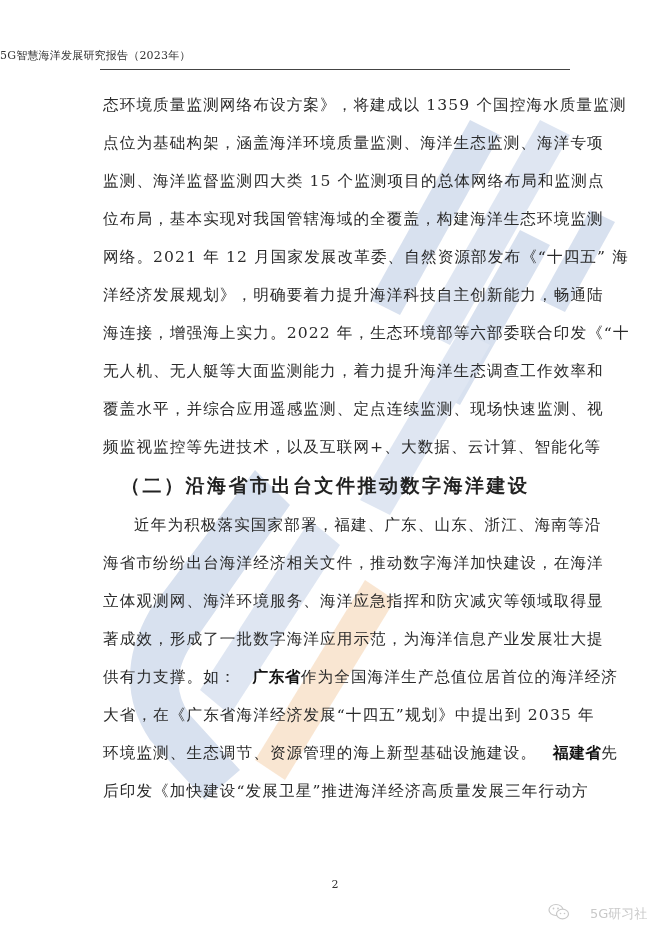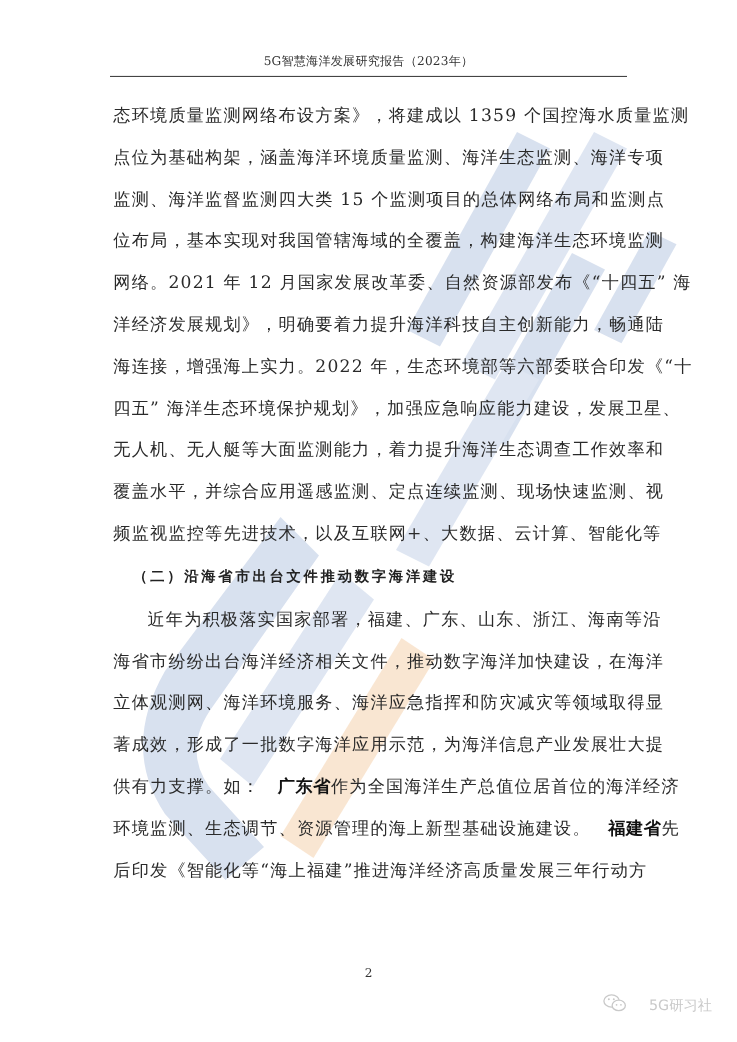--- a/index.html
+++ b/index.html
@@ -1,40 +1,40 @@
 <!DOCTYPE html>
 <html><head>
 <meta charset="utf-8">
 <style>
   html, body { margin: 0; padding: 0; }
   body {
     width: 670px; height: 947px; background: #ffffff; position: relative; overflow: hidden;
     font-family: "DejaVu Serif", "Liberation Serif", serif; color: #2a2a2a;
   }
   .header-title {
-    position: absolute; top: 48px; left: 0; width: 670px; text-align: center;
+    position: absolute; top: 48px; left: 0; width: 670px; 
     font-size: 11px; color: #333; letter-spacing: 0.2px;
   }
   .header-rule {
     position: absolute; top: 69px; left: 100px; width: 470px; height: 1px; background: #444;
   }
   .watermark {
     position: absolute; left: 0; top: 0; width: 670px; height: 947px; pointer-events: none; z-index: 0;
   }
   .body-text {
     position: absolute; top: 86px; left: 103px; width: 464px; z-index: 1;
     font-size: 15.6px; line-height: 38px; letter-spacing: 1.1px;
   }
   .line { display: block; white-space: nowrap; height: 38px; text-align: justify; text-align-last: justify; }
   .line.last { text-align-last: left; }
   .line.indent { padding-left: 31px; }
   .section-heading {
     display: block; height: 40px; line-height: 40px; padding-left: 18px;
     font-family: Liberation Serif, serif; font-weight: bold;
-    font-size: 13px; letter-spacing: 2.5px; color: #222;
+    font-size: 19px; letter-spacing: 2.5px; color: #222;
   }
   .bold { font-weight: bold; font-family: "DejaVu Sans", "Liberation Sans", sans-serif; color: #111; letter-spacing: 0.5px; margin-left: 16px; }
   .page-number {
     position: absolute; top: 878px; left: 0; width: 670px; text-align: center; font-size: 11px; color: #333;
   }
   .source-badge {
     position: absolute; top: 903px; left: 548px; display: flex; align-items: center; gap: 20px;
     color: #c9c9c9; font-family: "DejaVu Sans", "Liberation Sans", sans-serif; font-size: 13px;
   }
 </style>
@@ -61,36 +61,36 @@
 
 <div class="body-text">
   <div>
     <span class="line">态环境质量监测网络布设方案》，将建成以 1359 个国控海水质量监测</span>
     <span class="line">点位为基础构架，涵盖海洋环境质量监测、海洋生态监测、海洋专项</span>
     <span class="line">监测、海洋监督监测四大类 15 个监测项目的总体网络布局和监测点</span>
     <span class="line">位布局，基本实现对我国管辖海域的全覆盖，构建海洋生态环境监测</span>
     <span class="line">网络。2021 年 12 月国家发展改革委、自然资源部发布《“十四五” 海</span>
     <span class="line">洋经济发展规划》，明确要着力提升海洋科技自主创新能力，畅通陆</span>
     <span class="line">海连接，增强海上实力。2022 年，生态环境部等六部委联合印发《“十</span>
-    <span class="line">四五” 海洋生态环境保护规划》，加强应急响应能力建设，发展卫星、</span>
     <span class="line">无人机、无人艇等大面监测能力，着力提升海洋生态调查工作效率和</span>
     <span class="line">覆盖水平，并综合应用遥感监测、定点连续监测、现场快速监测、视</span>
     <span class="line">频监视监控等先进技术，以及互联网+、大数据、云计算、智能化等</span>
   </div>
 
   <div class="section-heading">（二）沿海省市出台文件推动数字海洋建设</div>
 
   <div>
     <span class="line indent">近年为积极落实国家部署，福建、广东、山东、浙江、海南等沿</span>
     <span class="line">海省市纷纷出台海洋经济相关文件，推动数字海洋加快建设，在海洋</span>
     <span class="line">立体观测网、海洋环境服务、海洋应急指挥和防灾减灾等领域取得显</span>
     <span class="line">著成效，形成了一批数字海洋应用示范，为海洋信息产业发展壮大提</span>
     <span class="line"><span>供有力支撑。如：</span><span class="bold">广东省</span><span>作为全国海洋生产总值位居首位的海洋经济</span></span>
+    <span class="line">大省，在《广东省海洋经济发展“十四五”规划》中提出到 2035 年</span>
     <span class="line"><span>环境监测、生态调节、资源管理的海上新型基础设施建设。</span><span class="bold">福建省</span><span>先</span></span>
-    <span class="line">后印发《智能化等“海上福建”推进海洋经济高质量发展三年行动方</span>
+    <span class="line">后印发《加快建设“发展卫星”推进海洋经济高质量发展三年行动方</span>
   </div>
 </div>
 
 <div class="page-number">2</div>
 
 <div class="source-badge">
   <span>
     <svg width="22" height="18" viewBox="0 0 22 18" xmlns="http://www.w3.org/2000/svg">
       <ellipse cx="8" cy="7" rx="7" ry="5.5" fill="none" stroke="#c9c9c9" stroke-width="1.2"></ellipse>
       <ellipse cx="14.5" cy="11" rx="6" ry="4.8" fill="#fff" stroke="#c9c9c9" stroke-width="1.2"></ellipse>

